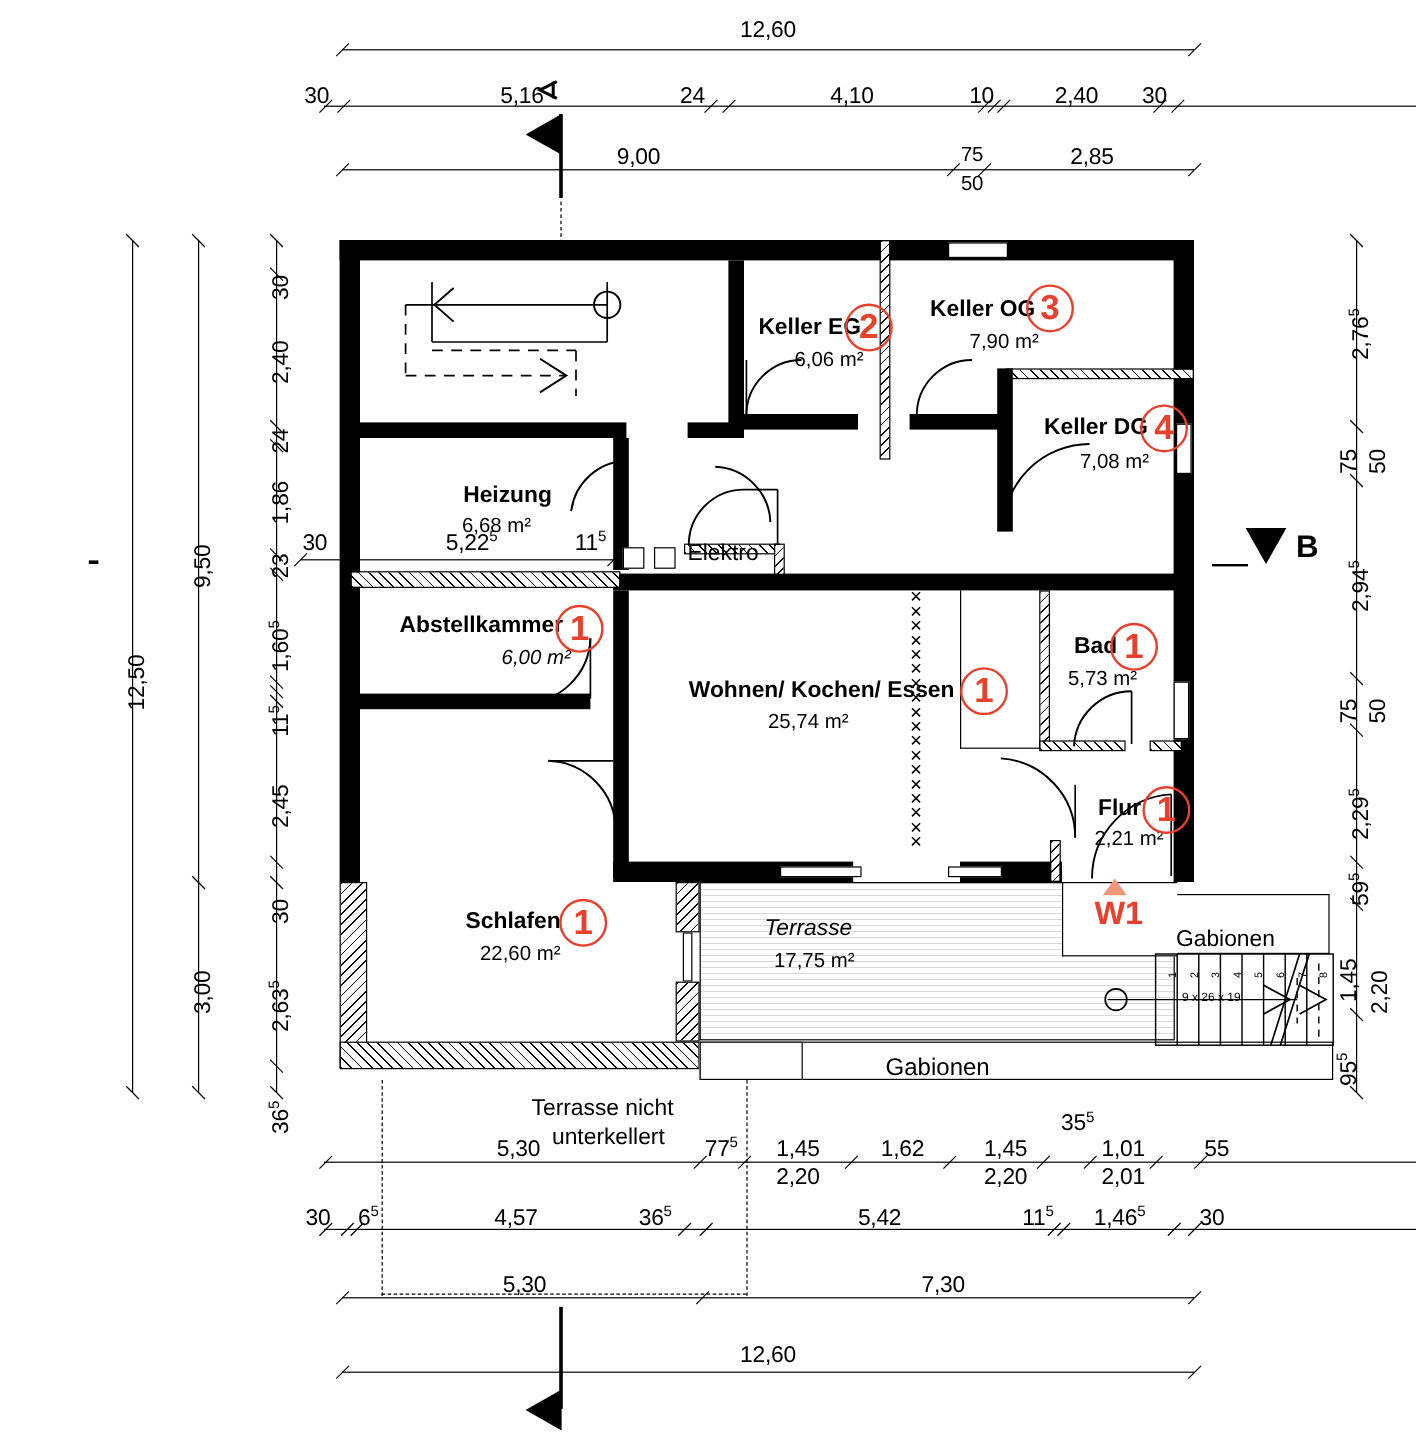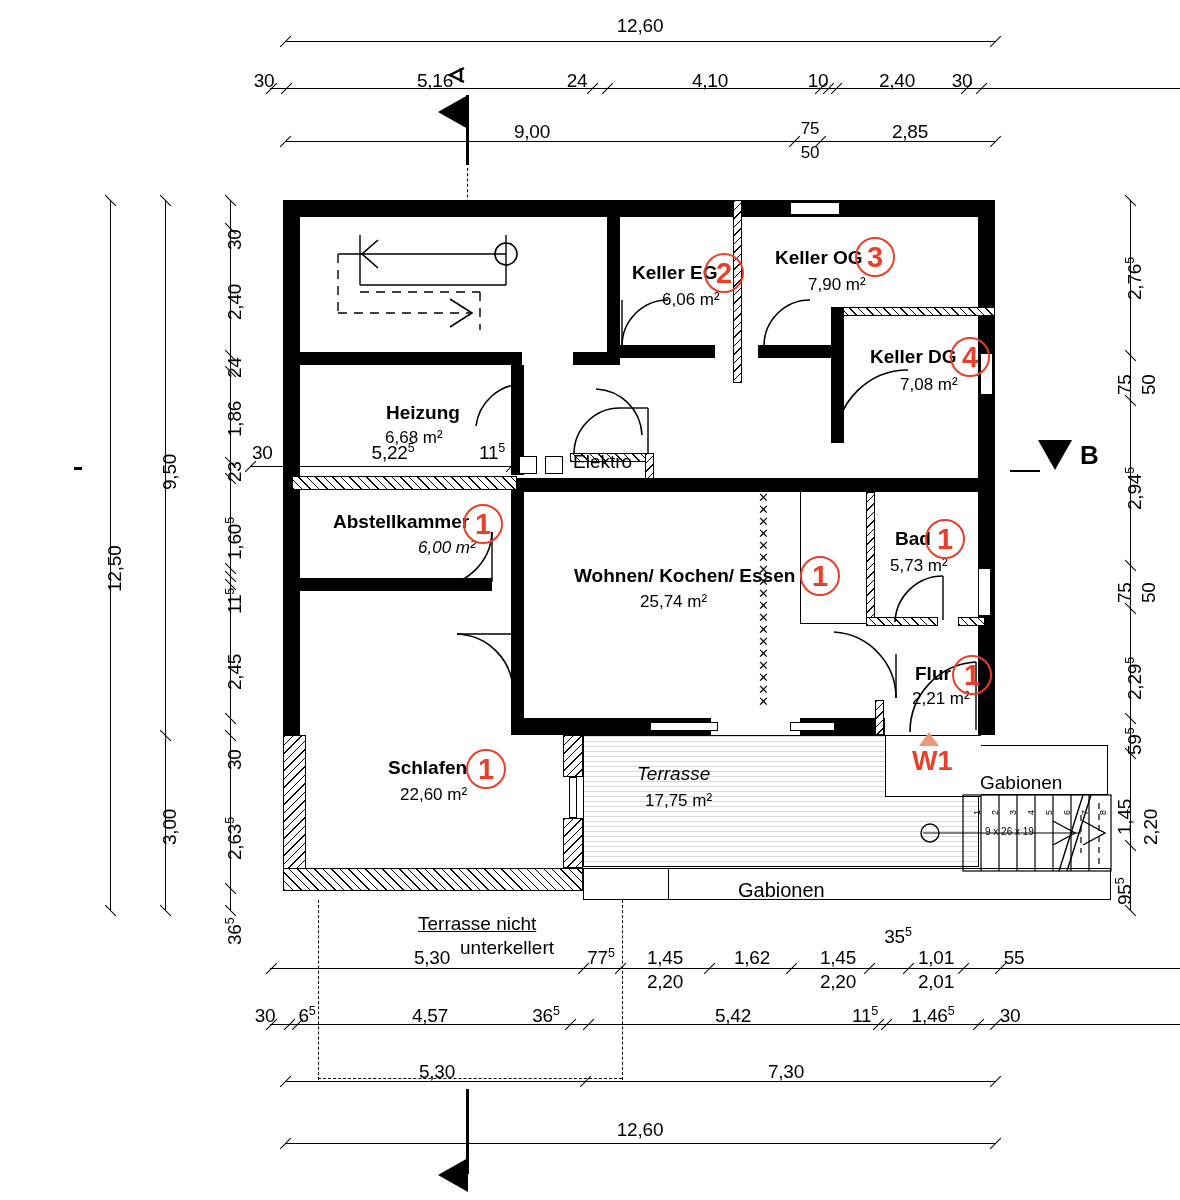--- a/index.html
+++ b/index.html
@@ -365,21 +365,21 @@
   <div class="rarea" style="left:645px;top:791px;">17,75 m²</div>
 
   <div class="plain" style="left:980px;top:772px;">Gabionen</div>
   <div class="plain20" style="left:738px;top:879px;">Gabionen</div>
 
   <svg style="left:918px;top:732px;width:24px;height:16px;">
     <path d="M11,0 L21,14 L1,14 Z" fill="#f0977a"></path>
   </svg>
   <div class="wlab" style="left:912px;top:746px;">W1</div>
 
-  <div class="plain" style="left:418px;top:913px;text-decoration:underline;">Terrasse nicht</div>
+  <div class="plain" style="left:443px;top:913px;">Terrasse nicht</div>
   <div class="plain" style="left:460px;top:937px;">unterkellert</div>
 
   <div class="dimline h" style="left:270px;top:968px;width:1010px;"></div>
   <div class="tick" style="left:271px;top:961px;"></div>
   <div class="tick" style="left:583px;top:961px;"></div>
   <div class="tick" style="left:620px;top:961px;"></div>
   <div class="tick" style="left:709px;top:961px;"></div>
   <div class="tick" style="left:791px;top:961px;"></div>
   <div class="tick" style="left:869px;top:961px;"></div>
   <div class="tick" style="left:908px;top:961px;"></div>

